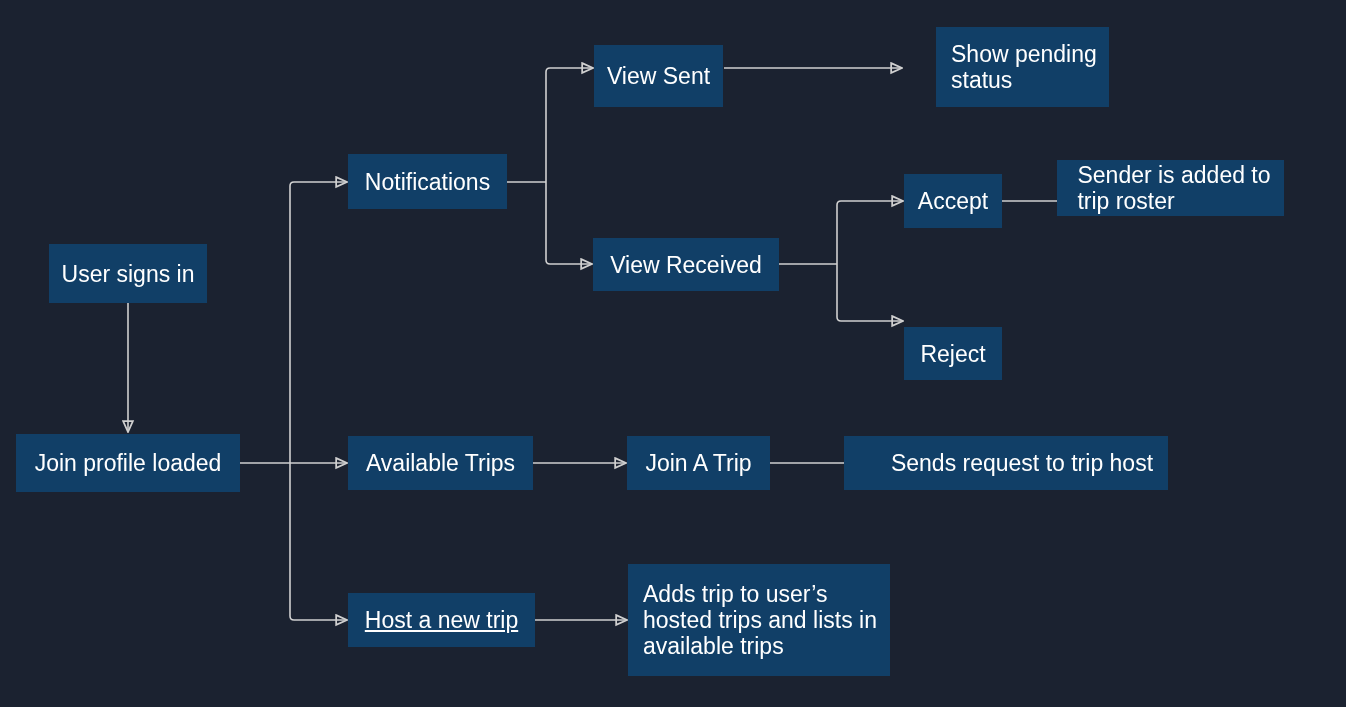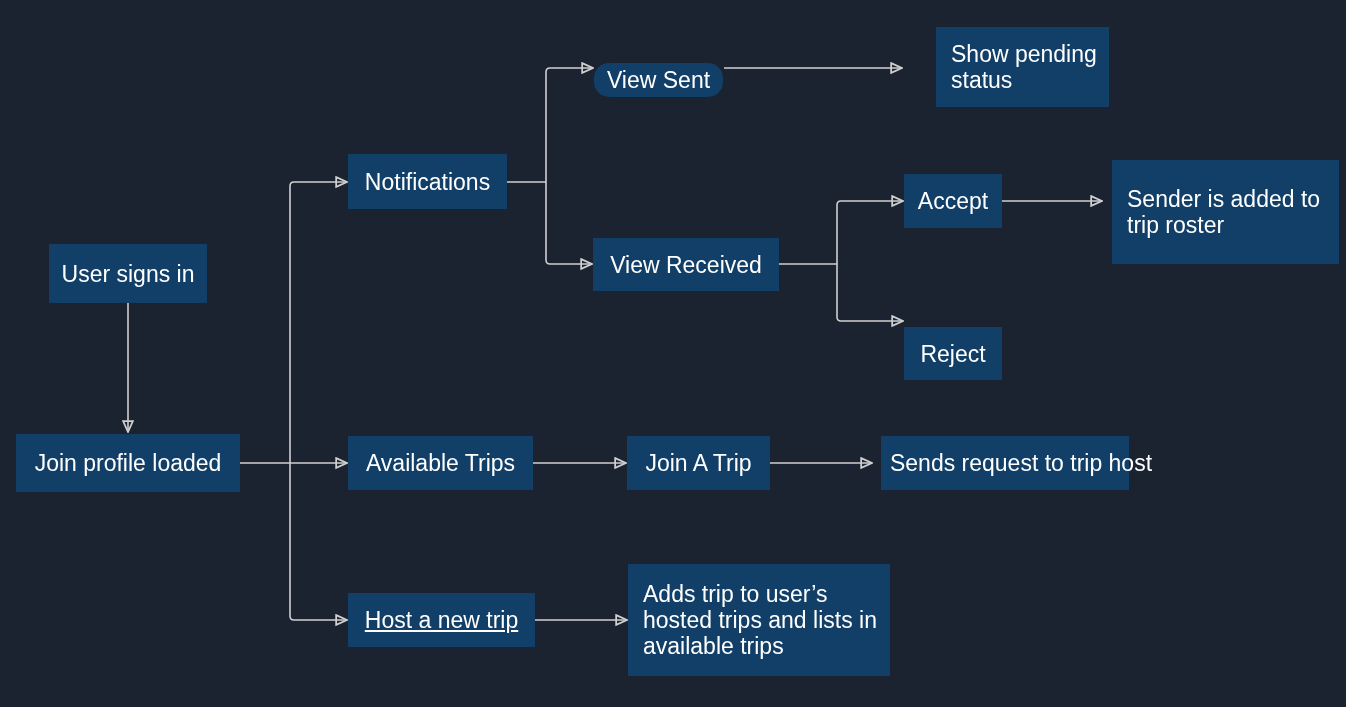--- a/index.html
+++ b/index.html
@@ -94,55 +94,55 @@
   </div>
 
   <div class="node single" style="left:16px; top:434px; width:224px; height:58px;">
     <span class="lbl">Join profile loaded</span>
   </div>
 
   <div class="node single" style="left:348px; top:154px; width:159px; height:55px;">
     <span class="lbl">Notifications</span>
   </div>
 
-  <div class="node single" style="left:594px; top:63px; width:129px; height:34px;border-radius:15px;">
+  <div class="node single" style="left:594px; top:45px; width:129px; height:62px;">
     <span class="lbl">View Sent</span>
   </div>
 
   <div class="node multi" style="left:903px; top:27px; width:173px; height:80px;margin-left:33px;">
     <span class="lbl">Show pending
 status</span>
   </div>
 
   <div class="node single" style="left:593px; top:238px; width:186px; height:53px;">
     <span class="lbl">View Received</span>
   </div>
 
   <div class="node single" style="left:904px; top:174px; width:98px; height:54px;">
     <span class="lbl">Accept</span>
   </div>
 
   <div class="node single" style="left:904px; top:295px; width:98px; height:53px;margin-top:32px;">
     <span class="lbl">Reject</span>
   </div>
 
-  <div class="node multi" style="left:1112px; top:160px; width:227px; height:104px;">
+  <div class="node multi" style="left:1057px; top:160px; width:227px; height:56px;justify-content:center;">
     <span class="lbl">Sender is added to
 trip roster</span>
   </div>
 
   <div class="node single" style="left:348px; top:436px; width:185px; height:54px;">
     <span class="lbl">Available Trips</span>
   </div>
 
   <div class="node single" style="left:627px; top:436px; width:143px; height:54px;">
     <span class="lbl">Join A Trip</span>
   </div>
 
-  <div class="node single" style="left:881px; top:436px; width:248px; height:54px;padding-left:32px;">
+  <div class="node single" style="left:844px; top:436px; width:324px; height:54px;padding-left:32px;">
     <span class="lbl">Sends request to trip host</span>
   </div>
 
   <div class="node single" style="left:348px; top:593px; width:187px; height:54px;text-decoration:underline;">
     <span class="lbl">Host a new trip</span>
   </div>
 
   <div class="node multi" style="left:628px; top:564px; width:262px; height:112px;">
     <span class="lbl">Adds trip to user’s
 hosted trips and lists in

